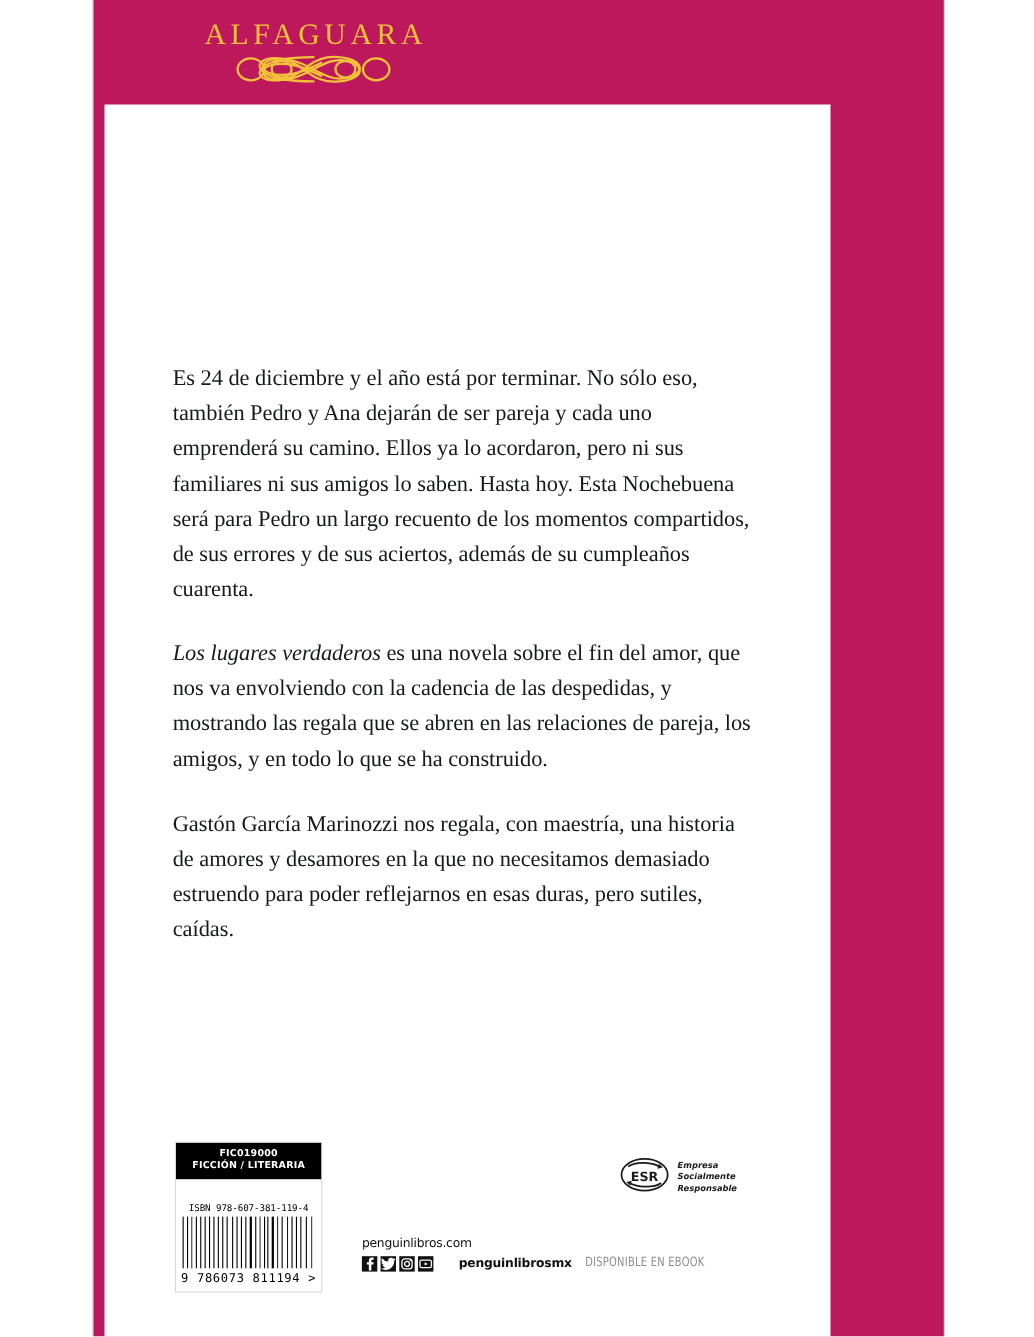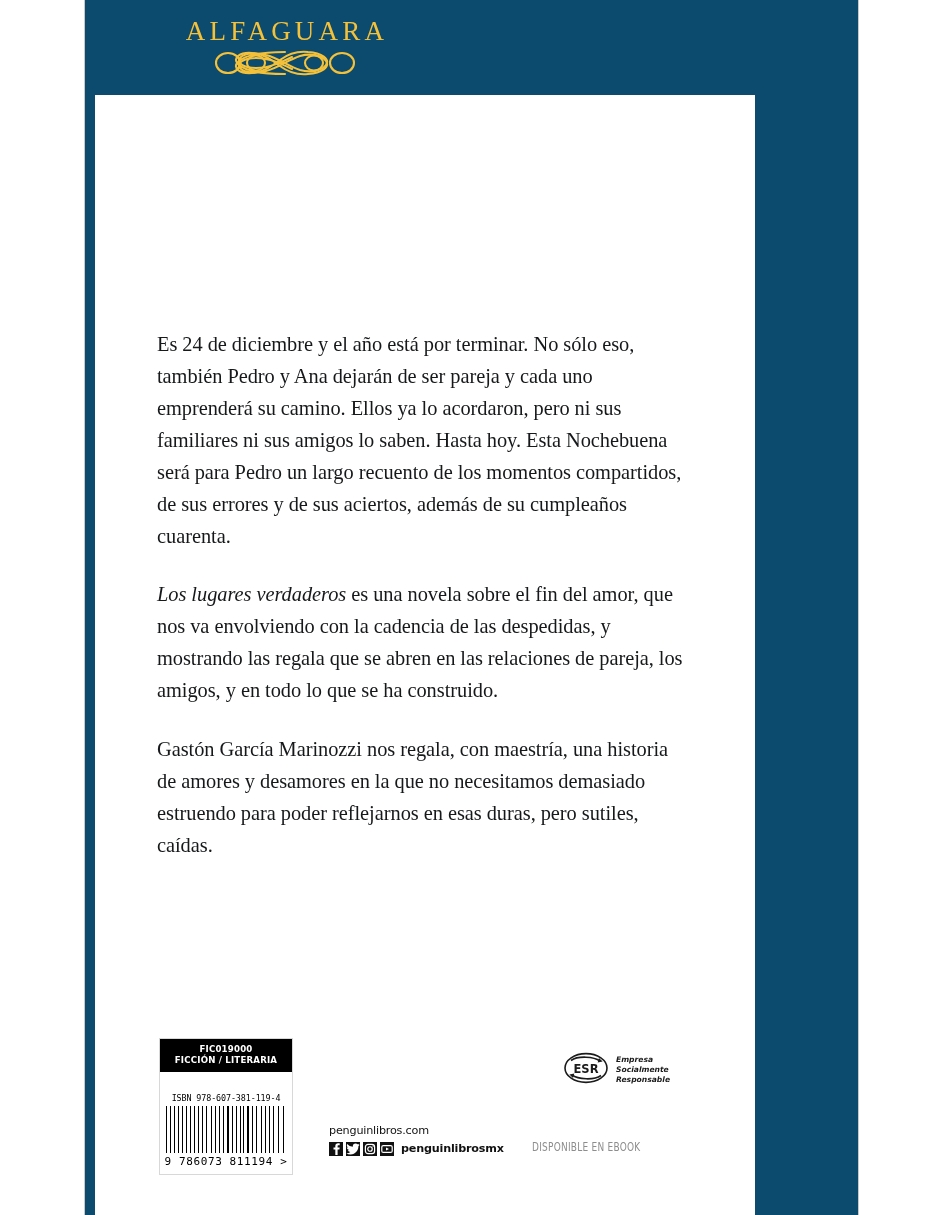--- a/index.html
+++ b/index.html
@@ -16,21 +16,21 @@
     font-family: "Liberation Serif", serif;
   }
 
   
   #cover {
     position: absolute;
     left: 85px;
     top: 0;
     width: 773px;
     height: 1215px;
-    background: #0c4a6e;
+    background: #be185d;
     box-sizing: border-box;
   }
   
   #edge-left {
     position: absolute;
     left: 84px; top: 0;
     width: 1px; height: 1215px;
     background: #c9c9c9;
   }
   #edge-right {
@@ -205,21 +205,21 @@
     align-items: center;
     justify-content: center;
     flex: 0 0 auto;
   }
   .sicon svg { display: block; }
   #penguin-handle {
     font-family: "DejaVu Sans", sans-serif;
     font-size: 11.2px;
     font-weight: bold;
     color: #111111;
-    margin-left: 4px;
+    margin-left: 20px;
     letter-spacing: -0.2px;
   }
 
   
   #esr {
     position: absolute;
     left: 405px;
     top: 13px;
     display: flex;
     align-items: center;

